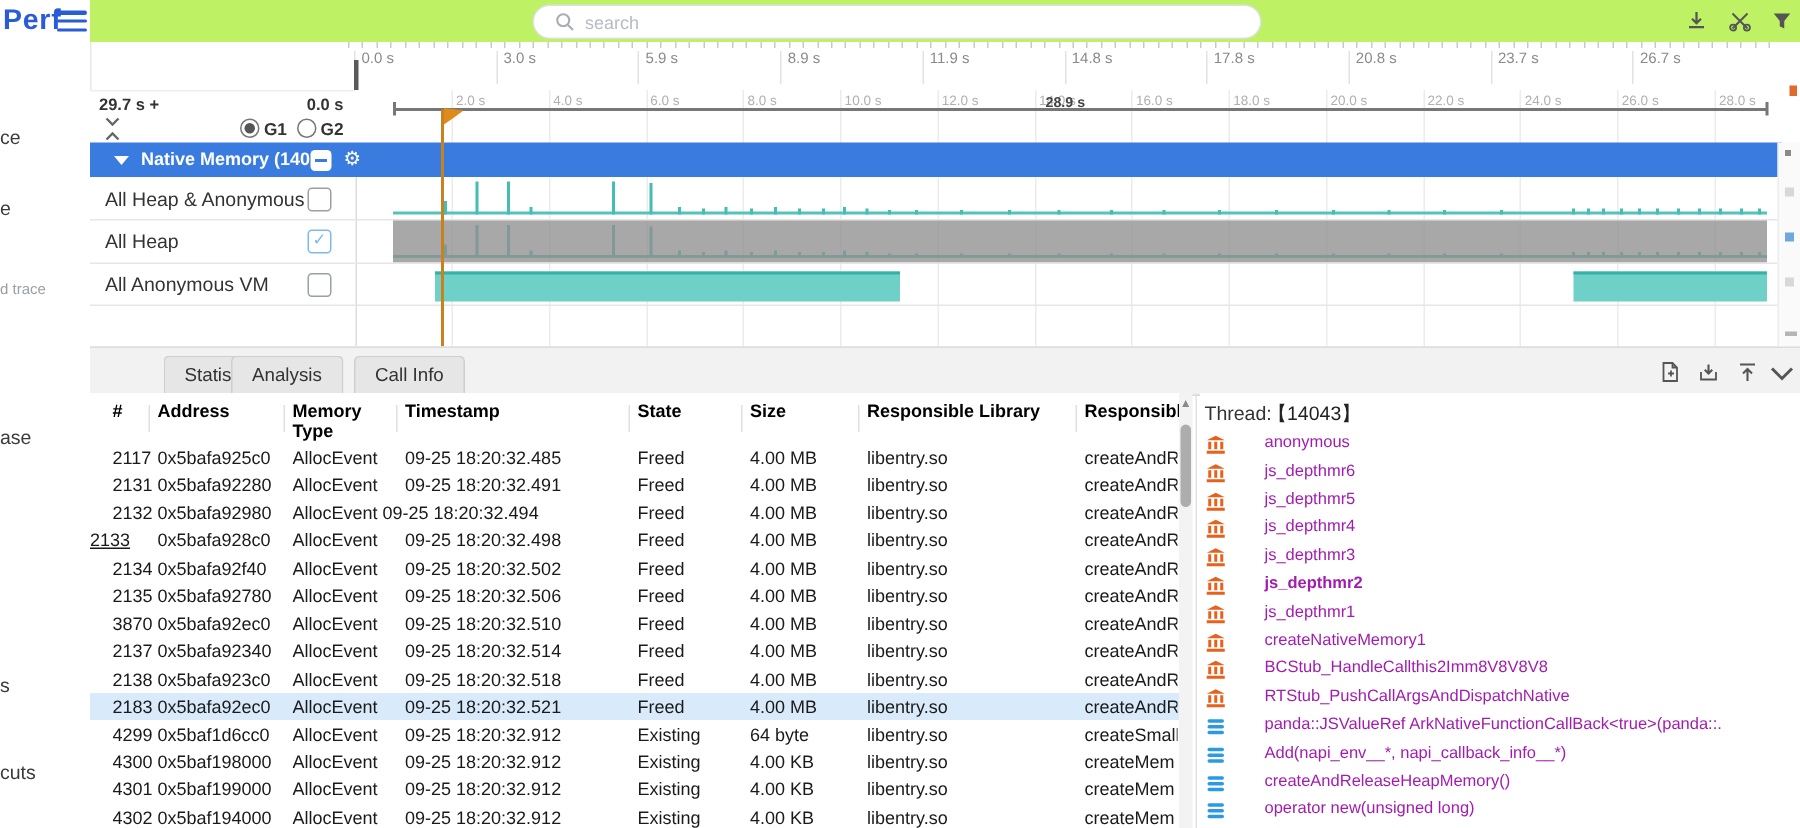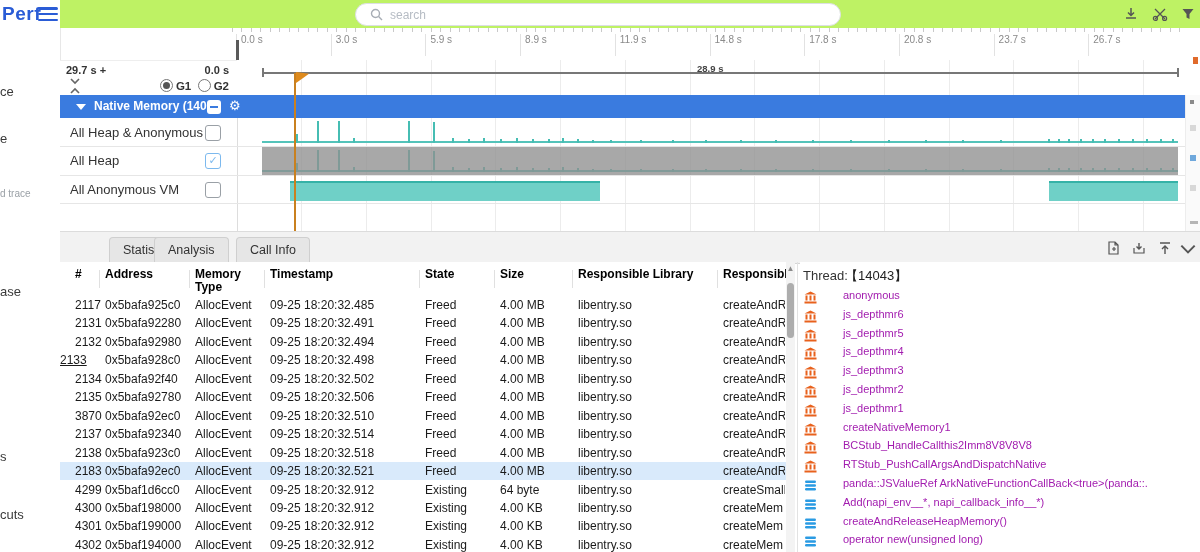--- a/index.html
+++ b/index.html
@@ -259,20 +259,36 @@
       </svg>
     <svg class="chev" style="top:26px" viewBox="0 0 10 7">
       <path d="M1 6 L5 2 L9 6" fill="none" stroke="#666" stroke-width="1.6"></path>
       </svg>
     <div class="radios">
       <span class="radio sel"></span><span>G1</span>
       &nbsp;<span class="radio"></span><span>G2</span>
     </div>
   </div>
 
+  <div id="ruler2" class="abs">
+      <div class="r2lab" style="left: 64px;">2.0 s</div>
+      <div class="r2lab" style="left: 128.77px;">4.0 s</div>
+      <div class="r2lab" style="left: 193.54px;">6.0 s</div>
+      <div class="r2lab" style="left: 258.31px;">8.0 s</div>
+      <div class="r2lab" style="left: 323.08px;">10.0 s</div>
+      <div class="r2lab" style="left: 387.85px;">12.0 s</div>
+      <div class="r2lab" style="left: 452.62px;">14.0 s</div>
+      <div class="r2lab" style="left: 517.39px;">16.0 s</div>
+      <div class="r2lab" style="left: 582.16px;">18.0 s</div>
+      <div class="r2lab" style="left: 646.93px;">20.0 s</div>
+      <div class="r2lab" style="left: 711.7px;">22.0 s</div>
+      <div class="r2lab" style="left: 776.47px;">24.0 s</div>
+      <div class="r2lab" style="left: 841.24px;">26.0 s</div>
+      <div class="r2lab" style="left: 906.01px;">28.0 s</div>
+    </div>
   <div id="grid" class="abs">
       <div class="vline" style="left: 64px;"></div>
       <div class="vline" style="left: 128.77px;"></div>
       <div class="vline" style="left: 193.54px;"></div>
       <div class="vline" style="left: 258.31px;"></div>
       <div class="vline" style="left: 323.08px;"></div>
       <div class="vline" style="left: 387.85px;"></div>
       <div class="vline" style="left: 452.62px;"></div>
       <div class="vline" style="left: 517.39px;"></div>
       <div class="vline" style="left: 582.16px;"></div>
@@ -460,21 +476,21 @@
           <div class="td" style="left: 210px; width: 148px;">09-25 18:20:32.491</div>
           <div class="td" style="left: 365px; width: 70px;">Freed</div>
           <div class="td" style="left: 440px; width: 70px;">4.00 MB</div>
           <div class="td" style="left: 518px; width: 140px;">libentry.so</div>
           <div class="td" style="left: 663px; width: 62px;">createAndR</div>
         </div>
         <div class="trow" style="top: 70.9px;">
           <div class="td" style="left: 15px; width: 28px;">2132</div>
           <div class="td" style="left: 45px; width: 82px;">0x5bafa92980</div>
           <div class="td" style="left: 135px; width: 68px;">AllocEvent</div>
-          <div class="td" style="left: 210px; width: 148px;">09-25 18:20:32.494</div>
+          <div class="td" style="left: 195px; width: 148px;">09-25 18:20:32.494</div>
           <div class="td" style="left: 365px; width: 70px;">Freed</div>
           <div class="td" style="left: 440px; width: 70px;">4.00 MB</div>
           <div class="td" style="left: 518px; width: 140px;">libentry.so</div>
           <div class="td" style="left: 663px; width: 62px;">createAndR</div>
         </div>
         <div class="trow" style="top: 89.35px;">
           <div class="td" style="left: 0; width: 28px; text-decoration: underline;">2133</div>
           <div class="td" style="left: 45px; width: 82px;">0x5bafa928c0</div>
           <div class="td" style="left: 135px; width: 68px;">AllocEvent</div>
           <div class="td" style="left: 210px; width: 148px;">09-25 18:20:32.498</div>
@@ -638,21 +654,21 @@
         <div class="frame" style="top: 101.2px;">
           <div class="ficon"><svg width="13" height="13" viewBox="0 0 13 13">
               <path d="M6.5 0.5 L12.5 3.5 H0.5 Z" fill="#e8611c"></path>
               <rect x="1.5" y="4.5" width="2" height="5" fill="#e8611c"></rect>
               <rect x="5.5" y="4.5" width="2" height="5" fill="#e8611c"></rect>
               <rect x="9.5" y="4.5" width="2" height="5" fill="#e8611c"></rect>
               <rect x="0.5" y="10.5" width="12" height="2" fill="#e8611c"></rect>
             </svg></div>
           <div class="ftext">js_depthmr3</div>
         </div>
-        <div class="frame" style="top: 120px;">
+        <div class="frame" style="top: 120px; font-weight: bold;">
           <div class="ficon"><svg width="13" height="13" viewBox="0 0 13 13">
               <path d="M6.5 0.5 L12.5 3.5 H0.5 Z" fill="#e8611c"></path>
               <rect x="1.5" y="4.5" width="2" height="5" fill="#e8611c"></rect>
               <rect x="5.5" y="4.5" width="2" height="5" fill="#e8611c"></rect>
               <rect x="9.5" y="4.5" width="2" height="5" fill="#e8611c"></rect>
               <rect x="0.5" y="10.5" width="12" height="2" fill="#e8611c"></rect>
             </svg></div>
           <div class="ftext">js_depthmr2</div>
         </div>
         <div class="frame" style="top: 138.8px;">

